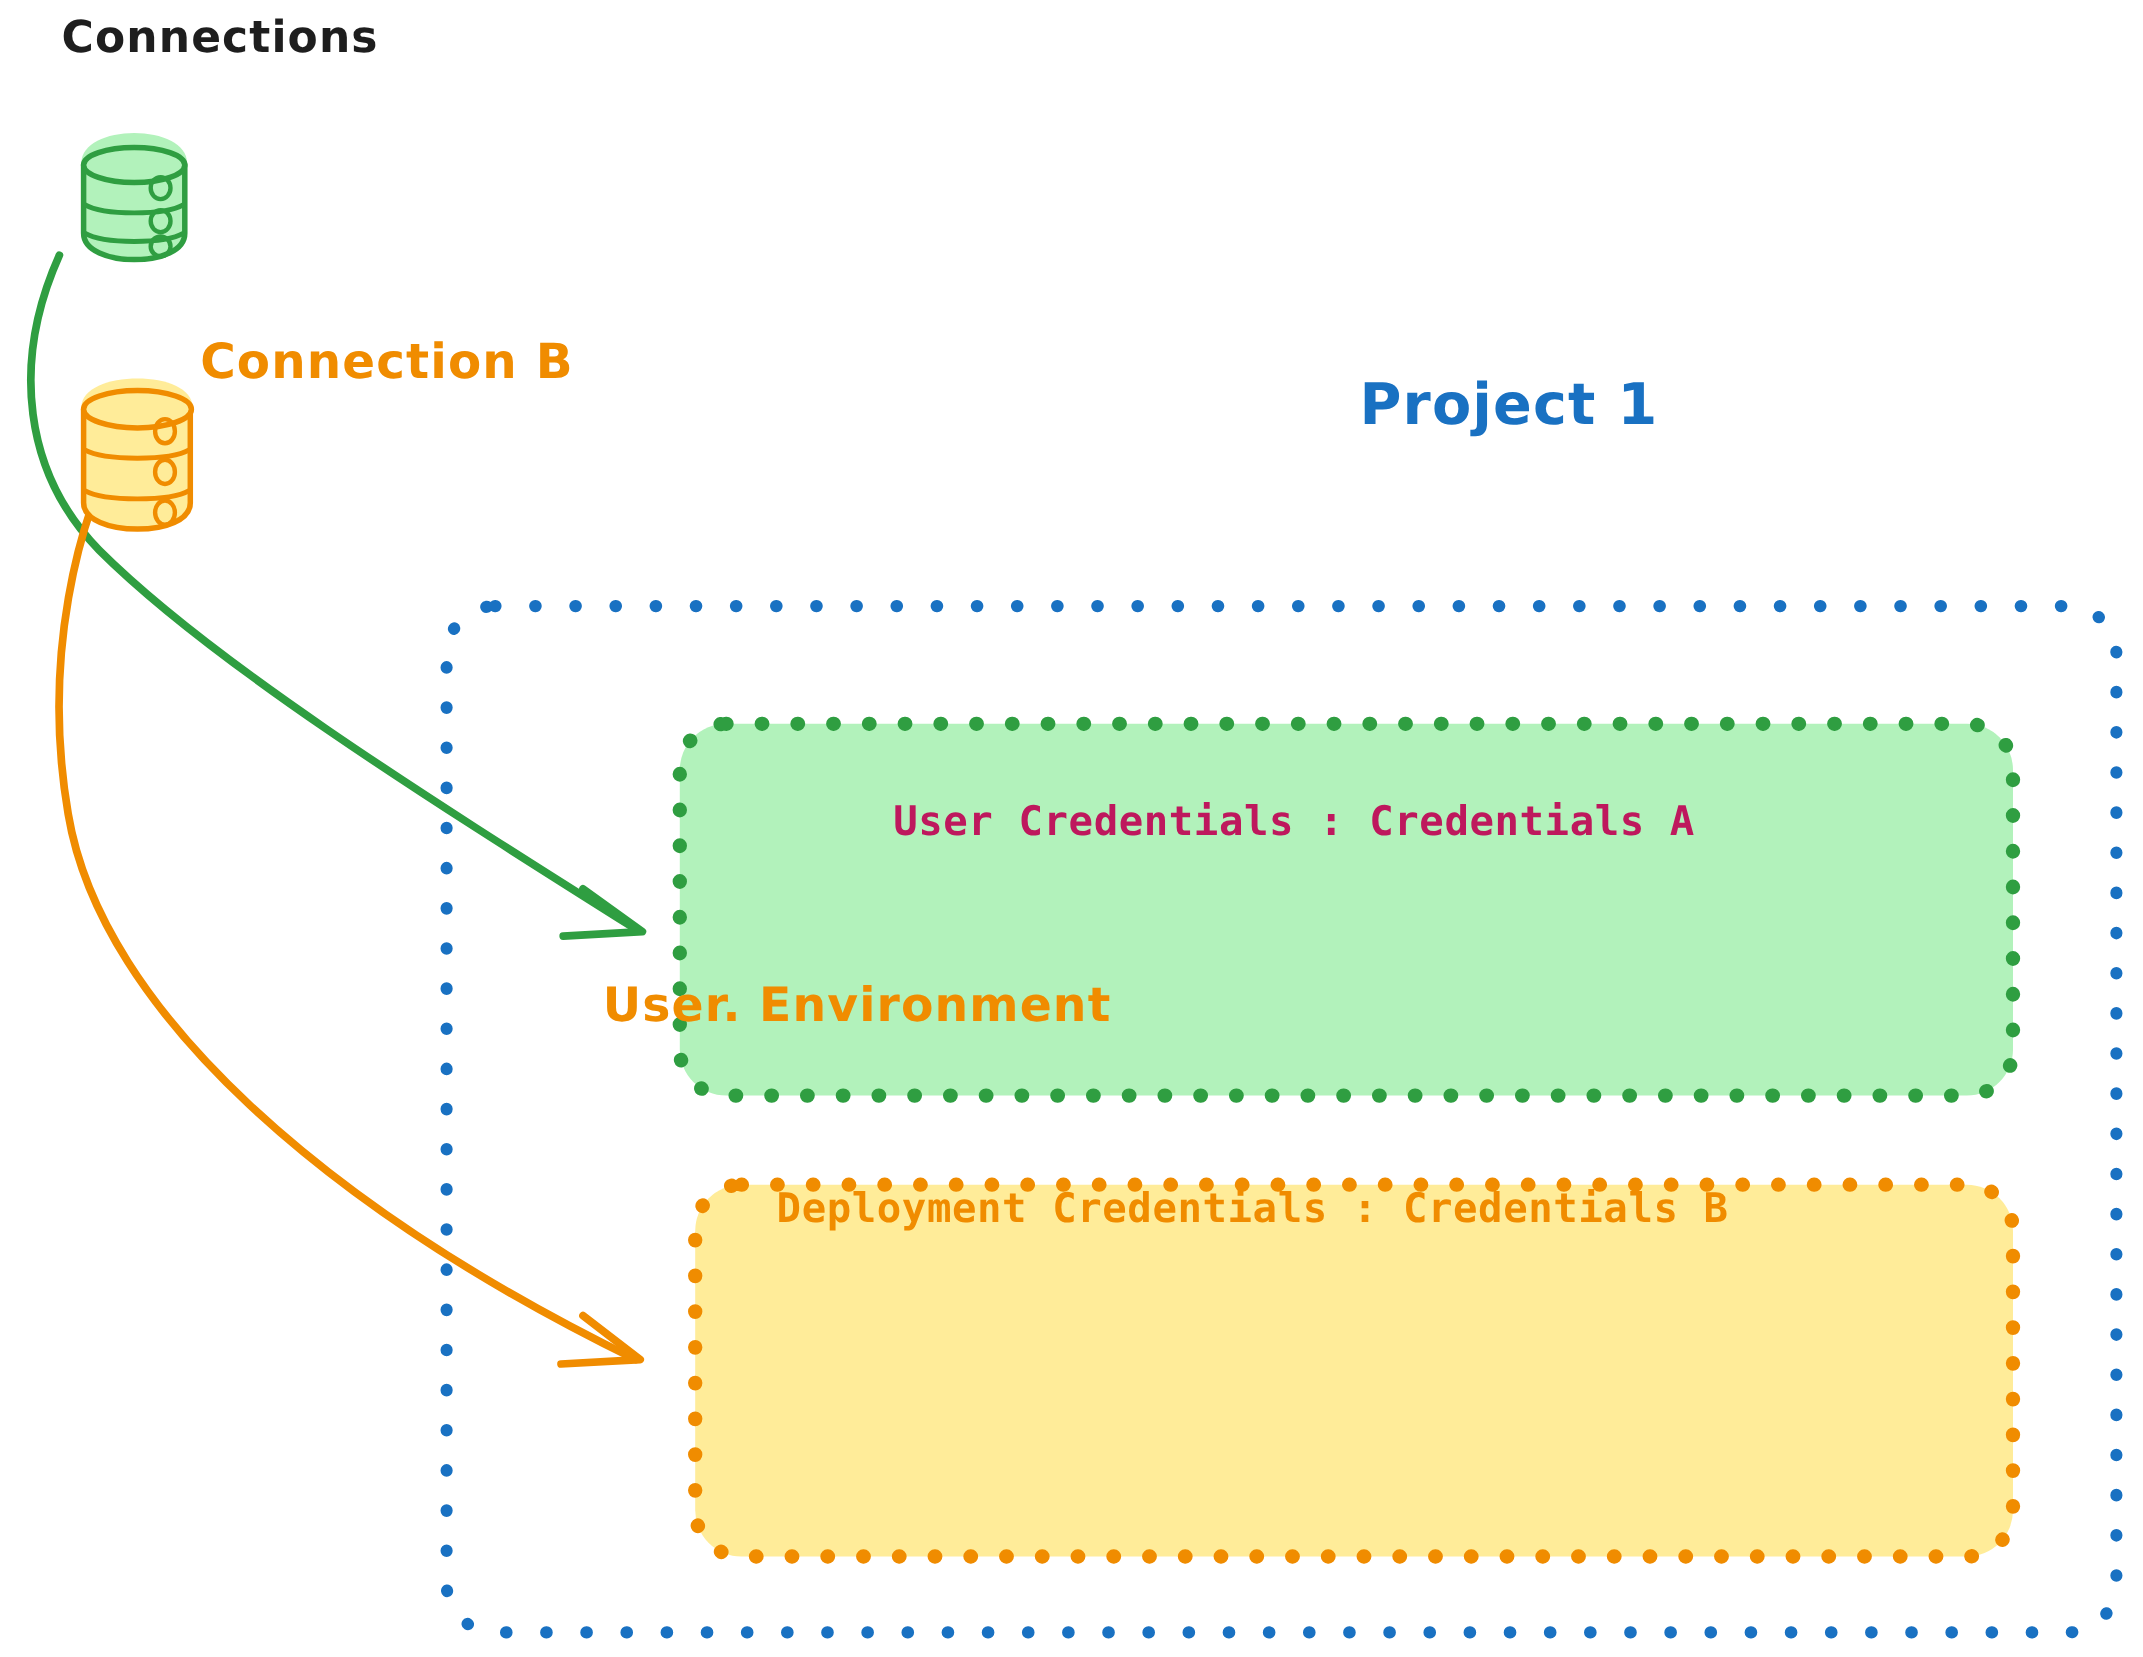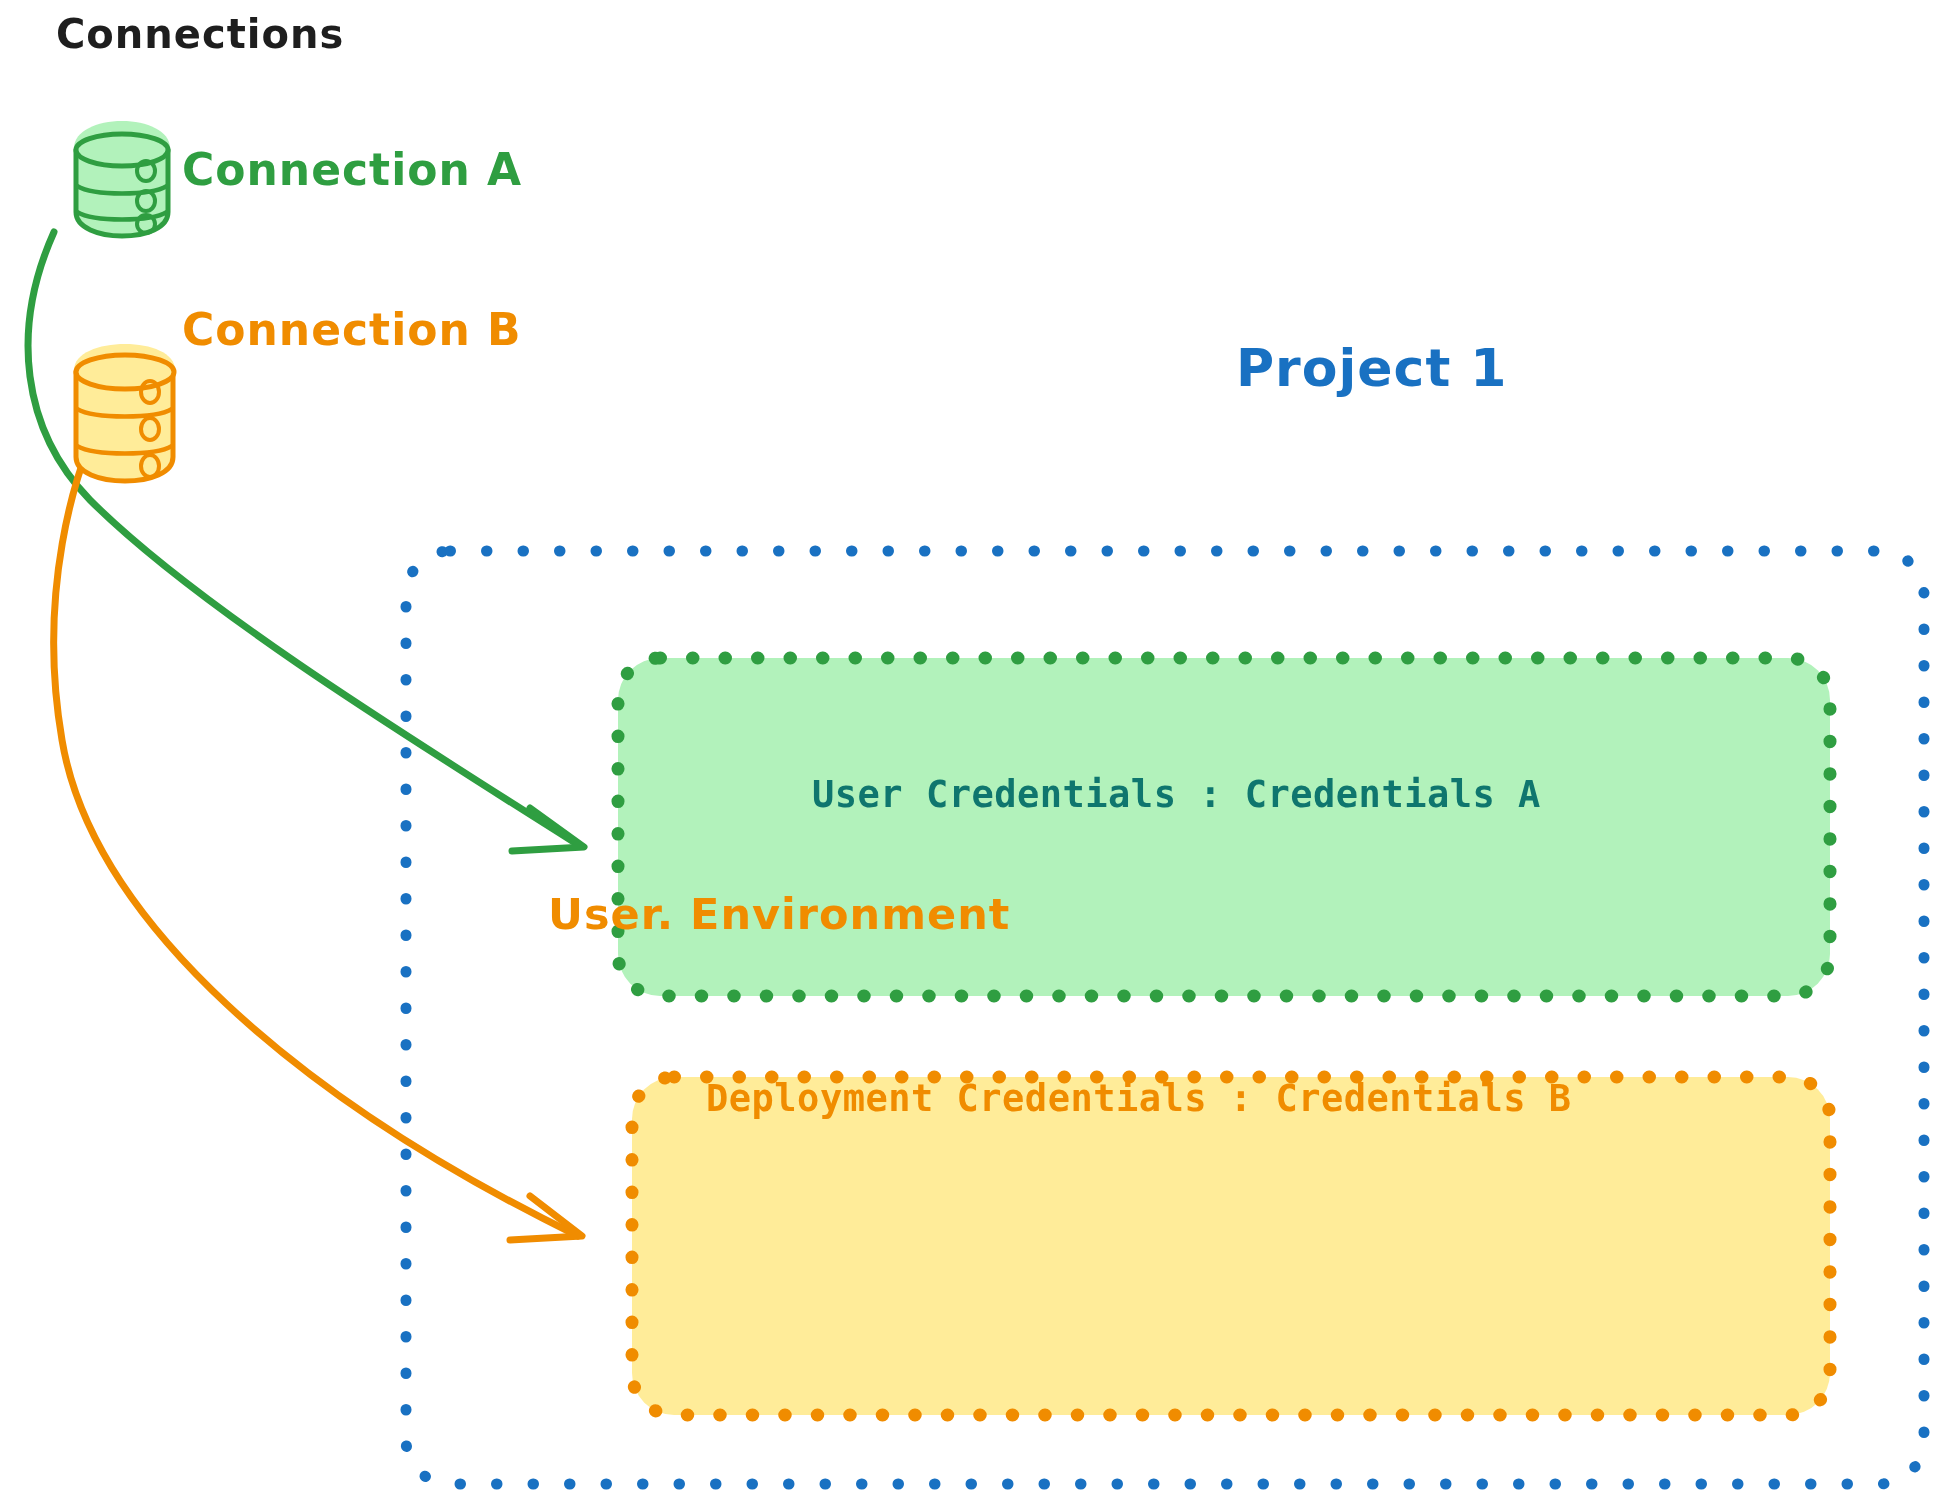--- a/index.html
+++ b/index.html
@@ -72,22 +72,21 @@
   #label-prod-env {
     left: 548px;
     top: 893px;
     font-size: 43px;
     color: #f08c00;
   }
   #label-dev-credentials {
     left: 812px;
     top: 728px;
     font-size: 37px;
-    color: #0f766e;
-    margin-top: 48px;
+    color: #be185d;
   }
   #label-prod-credentials {
     left: 706px;
     top: 1068px;
     font-size: 37px;
     color: #f08c00;
     margin-top: 12px;
   }
 </style>
 </head>
@@ -153,21 +152,20 @@
       <path d="M 77 446 C 95 456, 155 456, 172 446" fill="none" stroke="#f08c00" stroke-width="4.5" stroke-linecap="round"></path>
       <ellipse cx="150" cy="392" rx="9" ry="11" fill="none" stroke="#f08c00" stroke-width="4"></ellipse>
       <ellipse cx="150" cy="429" rx="9" ry="11" fill="none" stroke="#f08c00" stroke-width="4"></ellipse>
       <ellipse cx="150" cy="466" rx="9" ry="11" fill="none" stroke="#f08c00" stroke-width="4"></ellipse>
     </g>
 
   </svg>
 
   <div class="txt hand" id="title-connections">Connections</div>
 
-  <div class="txt hand" id="label-connection-a">Connection A</div>
 
   <div class="txt hand" id="label-connection-b">Connection B</div>
 
   <div class="txt hand" id="label-project-1">Project 1</div>
 
 
   <div class="txt mono" id="label-dev-credentials">User Credentials : Credentials A</div>
 
   <div class="txt hand" id="label-prod-env">User. Environment</div>
 

